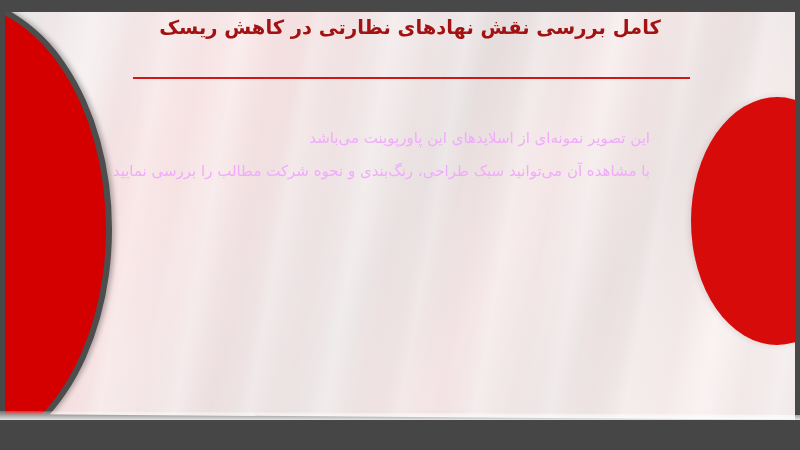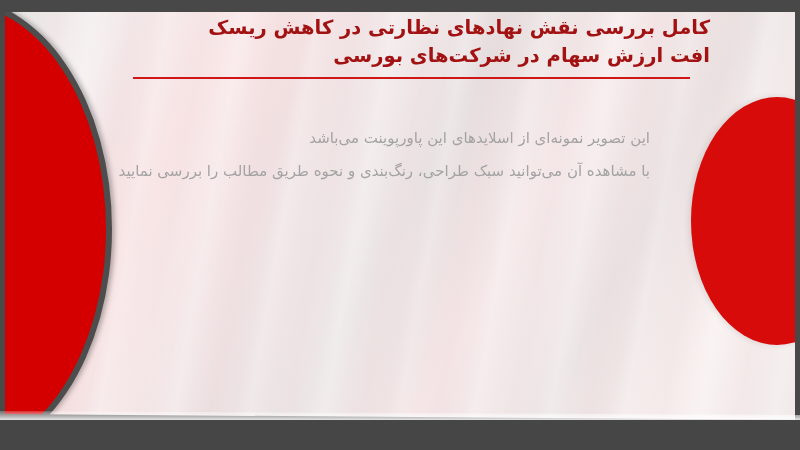--- a/index.html
+++ b/index.html
@@ -131,21 +131,21 @@
     position: absolute; right: 0; top: 0; width: 5px; height: 450px;
     background: #484848;
   }
 
   
   .title-block {
     position: absolute;
     left: 110px;
     top: 14px;
     width: 600px;
-    text-align: right;
+    text-align: center;
     direction: rtl;
   }
   .title-line {
     font-family: "DejaVu Sans", sans-serif;
     font-size: 19.5px;
     font-weight: bold;
     color: #a31212;
     line-height: 28px;
     white-space: nowrap;
   }
@@ -163,21 +163,21 @@
   .body-block {
     position: absolute;
     right: 150px;
     top: 122px;
     direction: rtl;
     text-align: right;
   }
   .body-line {
     font-family: "DejaVu Sans", sans-serif;
     font-size: 15px;
-    color: #a3a3a3;
+    color: #f0abfc;
     line-height: 33px;
     white-space: nowrap;
   }
 </style>
 </head>
 <body>
 
 <div class="slide">
 
   <div class="slide-inner">
@@ -189,23 +189,22 @@
 
   <div class="top-bar"></div>
   <div class="side-left-bar"></div>
   <div class="side-right-bar"></div>
 
   <div class="bottom-bar"></div>
   <div class="bottom-bar-highlight"></div>
 
   <div class="title-block">
     <div class="title-line">کامل بررسی نقش نهادهای نظارتی در کاهش ریسک</div>
-    <div class="title-line">افت ارزش سهام در شرکت‌های بورسی</div>
   </div>
 
   <div class="title-rule"></div>
 
   <div class="body-block">
     <div class="body-line">این تصویر نمونه‌ای از اسلایدهای این پاورپوینت می‌باشد</div>
-    <div class="body-line">با مشاهده آن می‌توانید سبک طراحی، رنگ‌بندی و نحوه طریق مطالب را بررسی نمایید</div>
+    <div class="body-line">با مشاهده آن می‌توانید سبک طراحی، رنگ‌بندی و نحوه شرکت مطالب را بررسی نمایید</div>
   </div>
 
 </div>
 
 </body></html>

